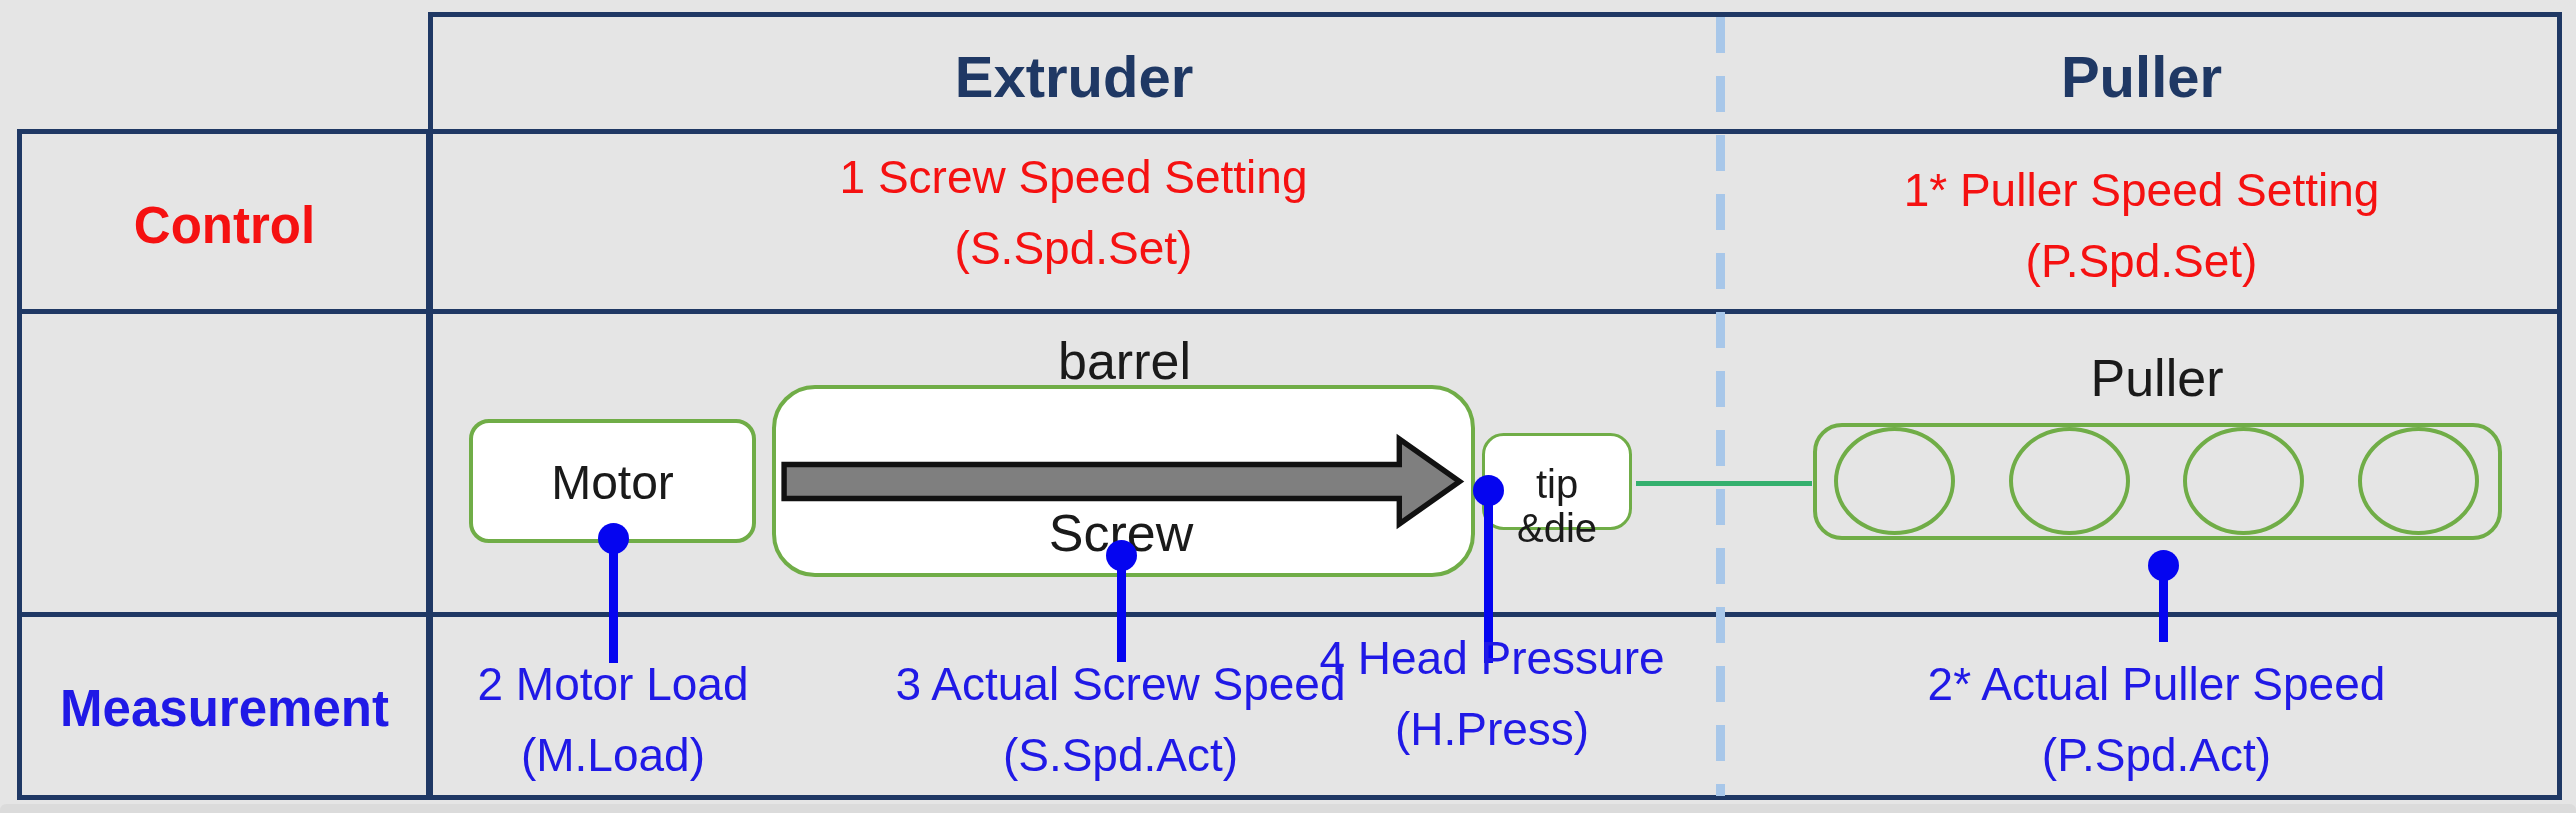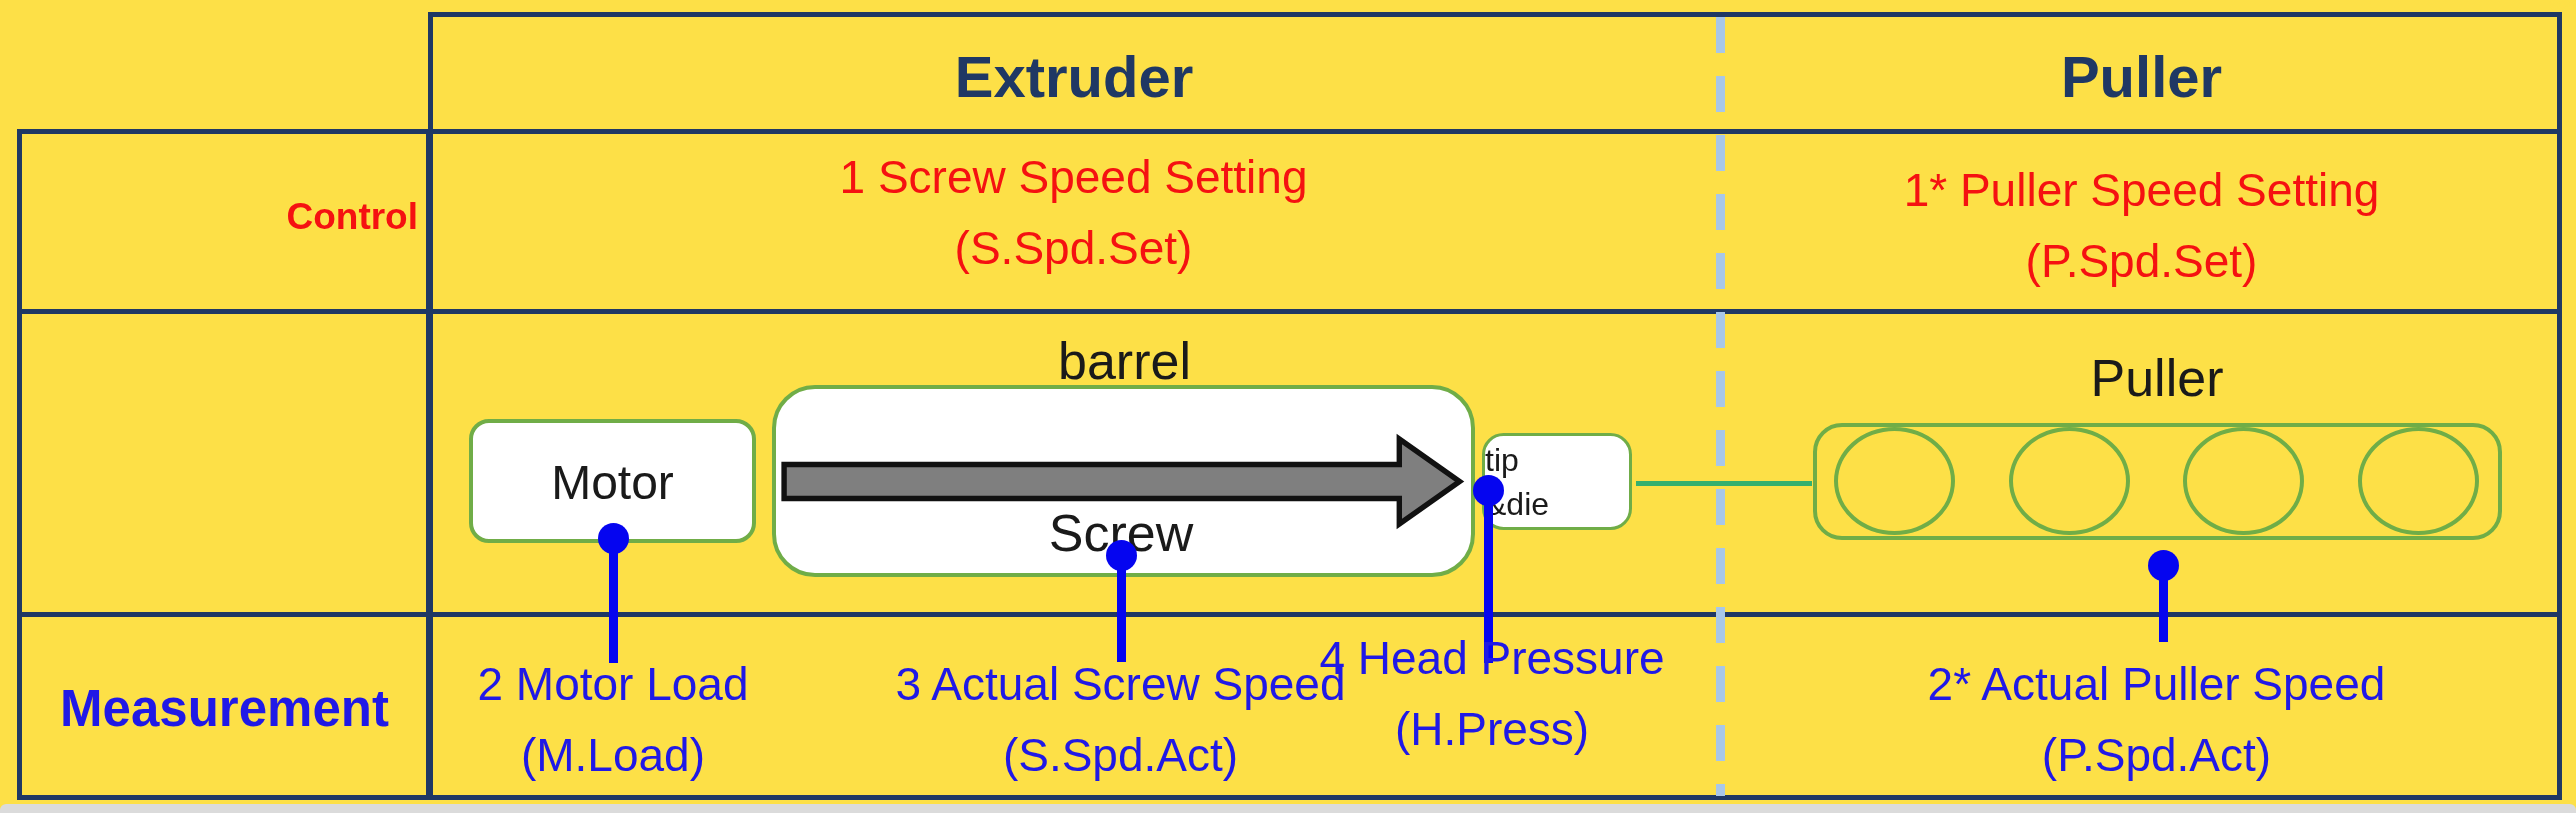--- a/index.html
+++ b/index.html
@@ -2,38 +2,38 @@
 <html style="font-size:12.4px"><head>
 <meta charset="utf-8">
 <style>
   * { margin: 0; padding: 0; box-sizing: border-box; }
   html, body { background: #ffffff; }
   body { font-family: "Liberation Sans", sans-serif; }
   #stage {
     position: relative;
     width: 2576px;
     height: 813px;
-    background: #fde047;
+    background: #e5e5e5;
     overflow: hidden;
   }
   .abs { position: absolute; }
 
   
   .navy-box  { border: 5.4px solid #1F3864; background: transparent; }
   .navy-line { background: #1F3864; }
 
   .dashed-divider {
     width: 9.3px;
     background: repeating-linear-gradient(to bottom,
       #A8C7E9 0px, #A8C7E9 36px, rgba(0,0,0,0) 36px, rgba(0,0,0,0) 59px);
   }
 
   
   .hdr   { font-size: 58px; font-weight: bold; color: #1F3864; text-align: center; white-space: nowrap; }
-  .rowlab-red  { font-size: 37px; font-weight: bold; color: #F51111; text-align: right; white-space: nowrap; }
+  .rowlab-red  { font-size: 51px; font-weight: bold; color: #F51111; text-align: center; white-space: nowrap; }
   .rowlab-blue { font-size: 51px; font-weight: bold; color: #2019E6; text-align: center; white-space: nowrap; }
   .ctl   { font-size: 46px; color: #F51111; text-align: center; line-height: 71px; white-space: nowrap; }
   .meas  { font-size: 46px; color: #2019E6; text-align: center; line-height: 71px; white-space: nowrap; }
   .dlabel { font-size: 52px; color: #1a1a1a; text-align: center; white-space: nowrap; }
 
   
   .green-box { border: 4.6px solid #70AD47; background: #ffffff; }
   .roller {
     position: absolute;
     width: 121px; height: 108px;
@@ -43,21 +43,21 @@
   }
   .dot {
     position: absolute;
     width: 31px; height: 31px;
     border-radius: 50%;
     background: #0505F0;
   }
   .vline { position: absolute; width: 8.5px; background: #0505F0; }
   .connector { position: absolute; height: 4.6px; background: #35B06E; }
 
-  .tipdie-text { font-size: 32px; line-height: 44px; color: #1a1a1a; text-align: left; }
+  .tipdie-text { font-size: 40px; line-height: 44px; color: #1a1a1a; text-align: center; margin-top: 24px; }
 
   .bottom-strip {
     background: #DBDBDB;
     border-radius: 6.2px 6.2px 0 0;
   }
 </style>
 </head>
 <body>
 
 <div id="stage">

